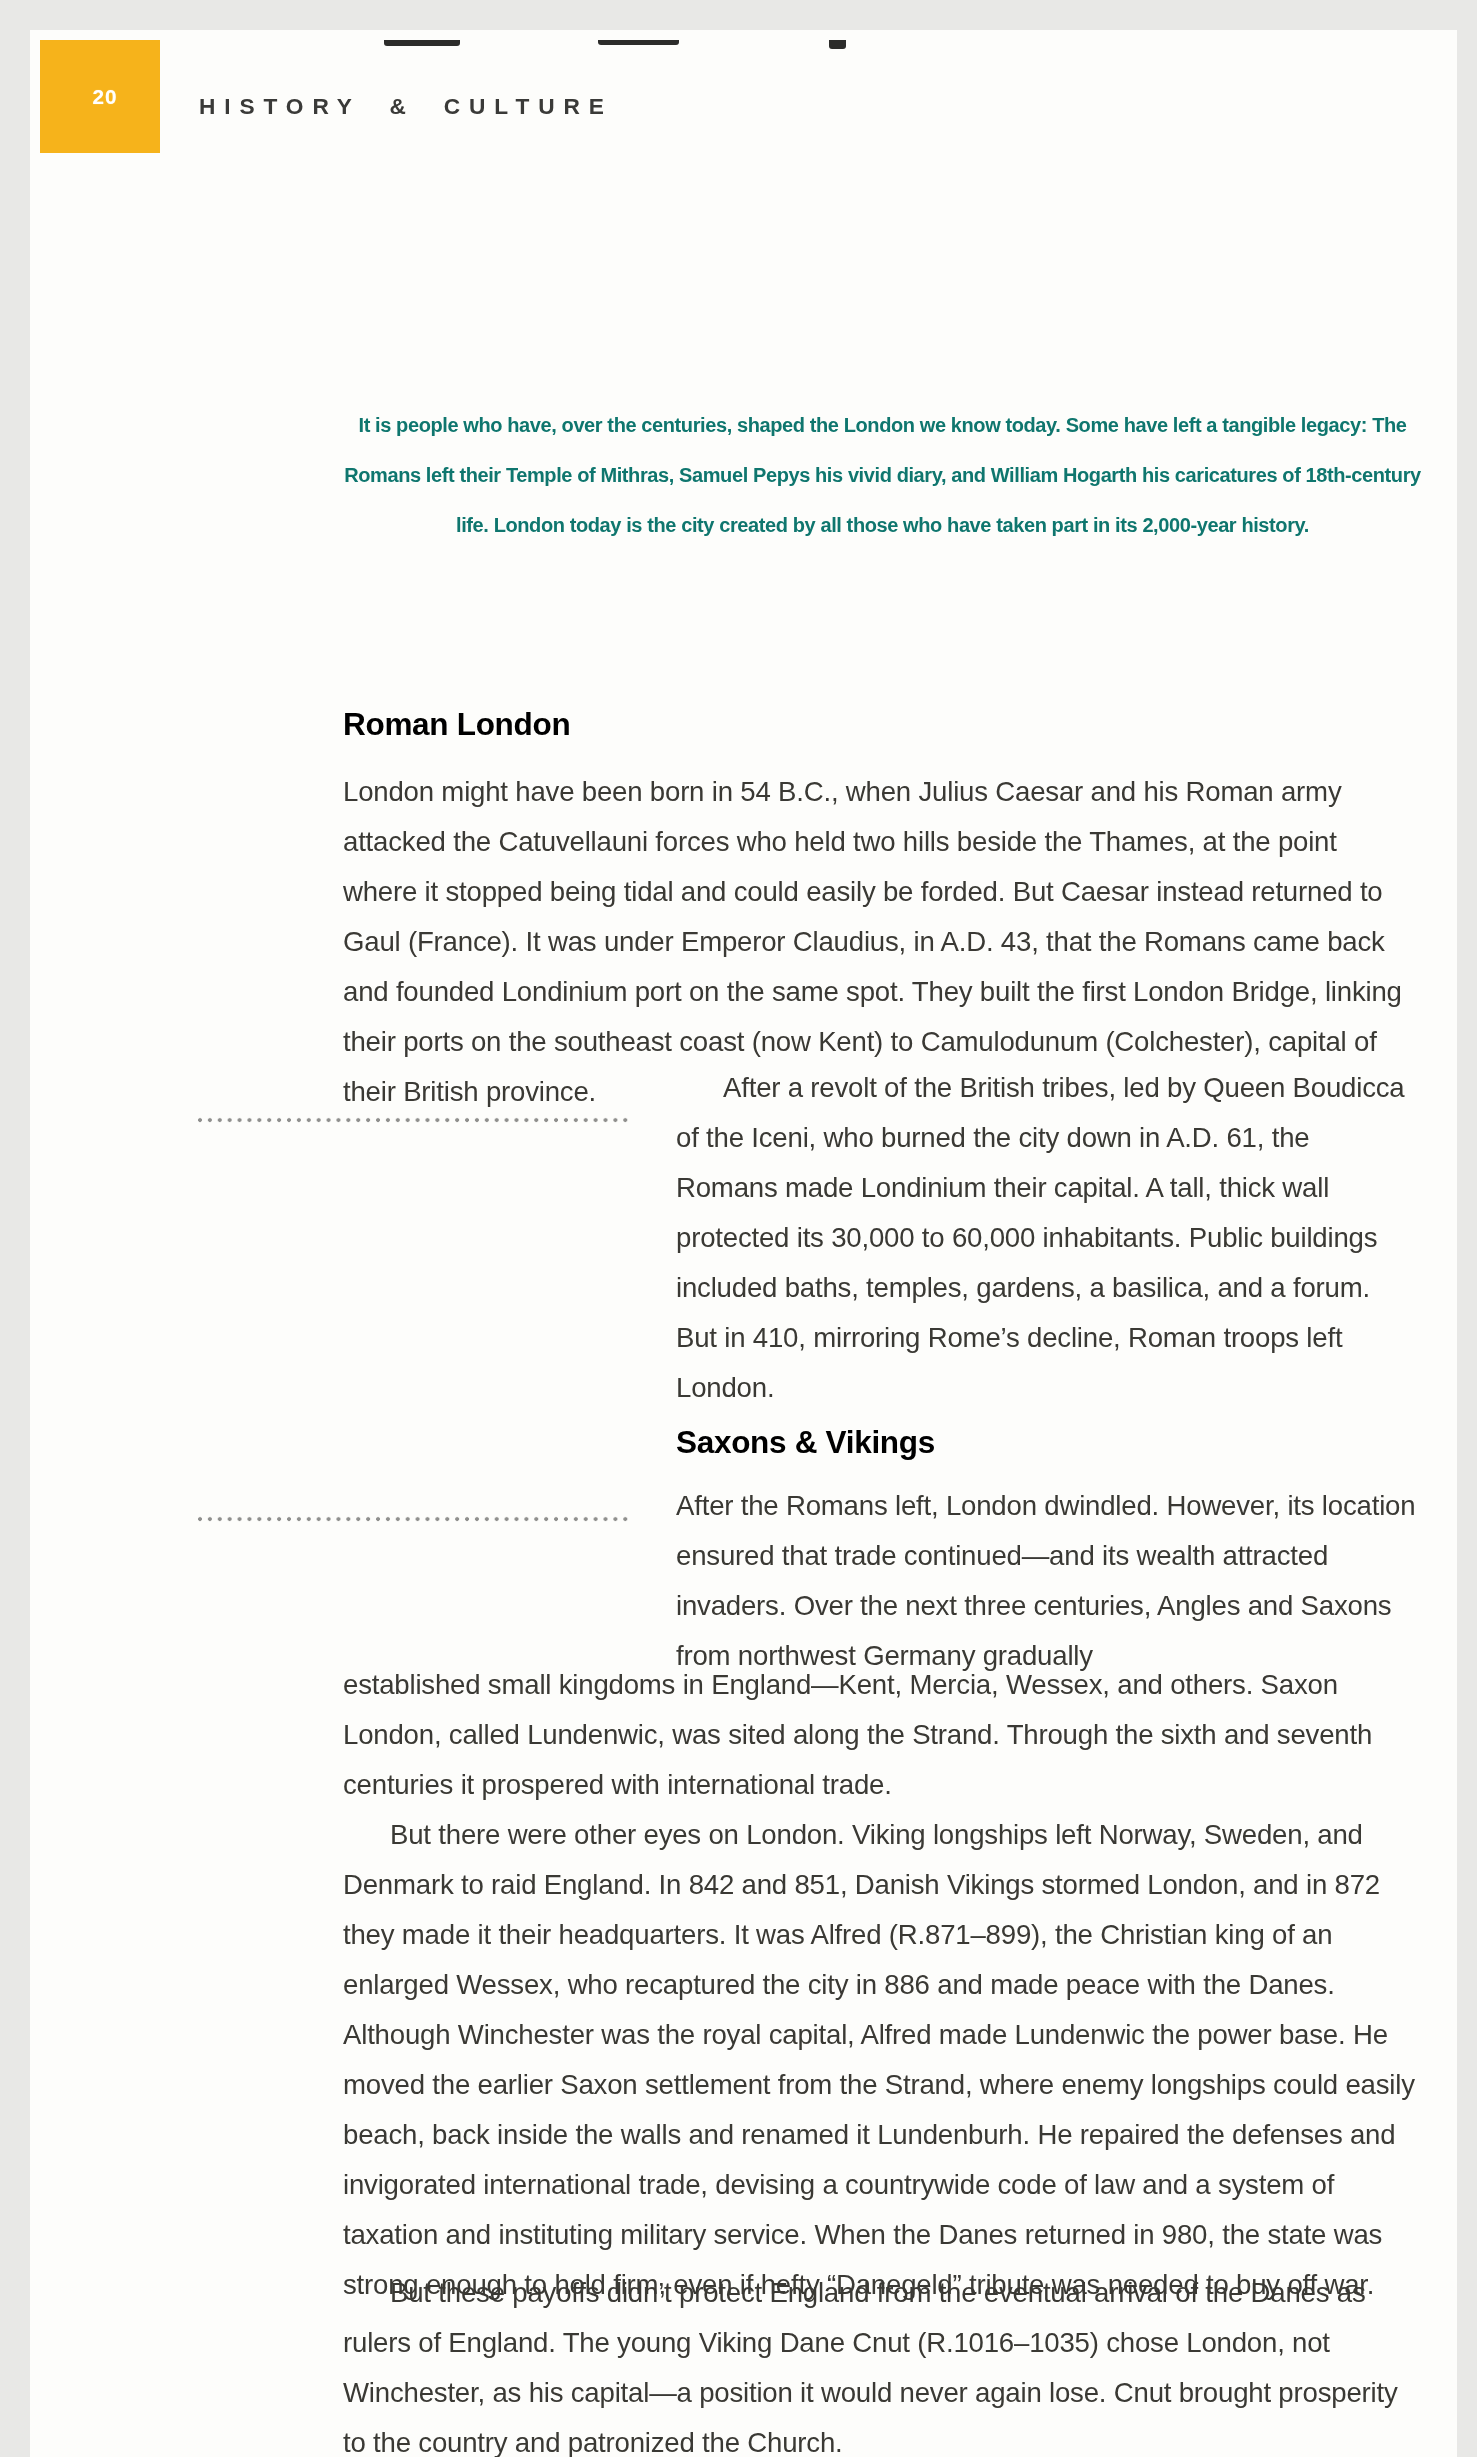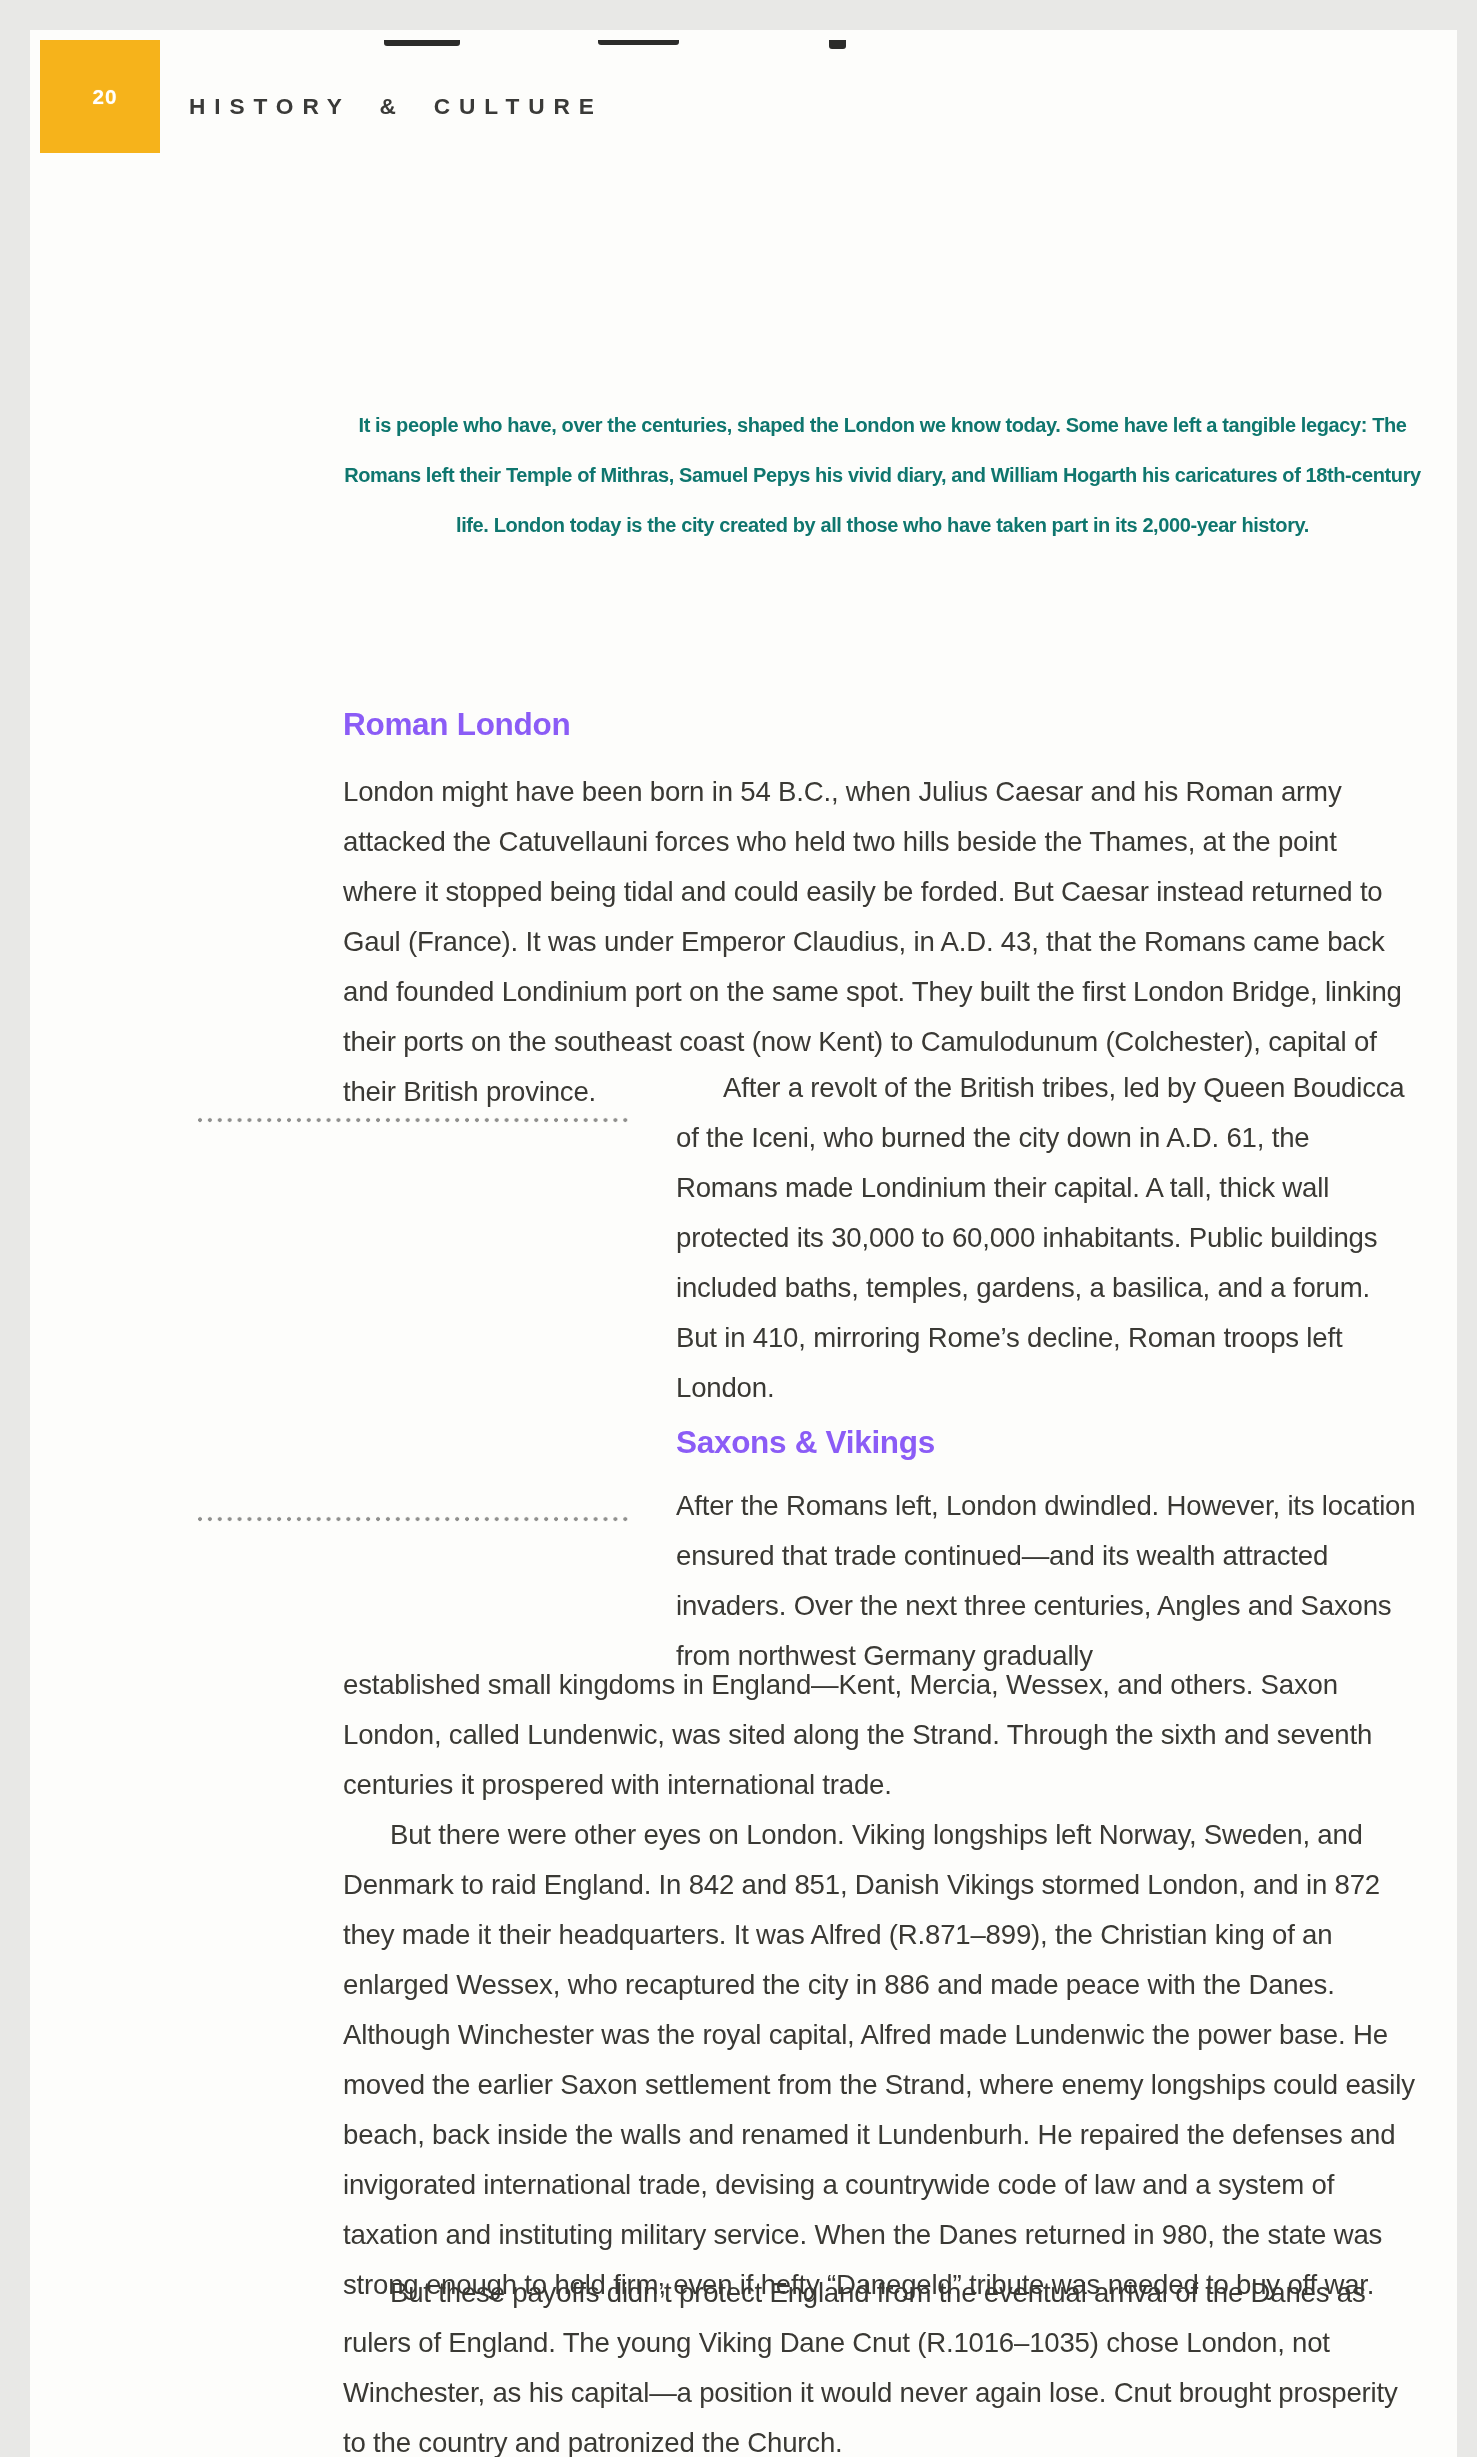--- a/index.html
+++ b/index.html
@@ -17,36 +17,36 @@
     width:120px; height:113px;
     background:#f6b31b;
     display:flex; align-items:center; justify-content:center;
   }
   .page-num {
     color:#ffffff; font-size:20.7px; font-weight:bold;
     padding-left:9.9px; letter-spacing:1px;
     text-shadow:0 0 1px rgba(255,255,255,.6);
   }
   .kicker {
-    position:absolute; left:149px; top:53px;
+    position:absolute; left:159px; top:53px;
     font-size:22.7px; font-weight:bold; color:#3a3a38;
     letter-spacing:8.9px; word-spacing:13.8px;
   }
   .title {
     position:absolute; left:299px; top:221px;
     font-size:79px; font-weight:700; color:#5f6f68;
     letter-spacing:0px; white-space:nowrap;
   }
   .intro {
     position:absolute; left:303px; top:360px; width:1079px;
     font-size:20px; font-weight:bold; color:#0f766e;
     line-height:50px; letter-spacing:-0.4px; text-align:center;
   }
   .sec-heading {
-    font-size:31.5px; font-weight:bold; color:#8b5cf6;
+    font-size:31.5px; font-weight:bold; color:#000000;
     letter-spacing:-0.3px;
   }
   .heading-roman  { position:absolute; left:303px; top:666px; }
   .heading-saxons { position:absolute; left:636px; top:1384px; }
   .body-text {
     font-size:27.6px; color:#3a3934; line-height:50px;
     letter-spacing:-0.2px; text-align:left;
   }
   .para-roman   { position:absolute; left:303px; top:727px;  width:1074px; }
   .para-revolt  { position:absolute; left:636px; top:1023px; width:741px; text-indent:47px; }

